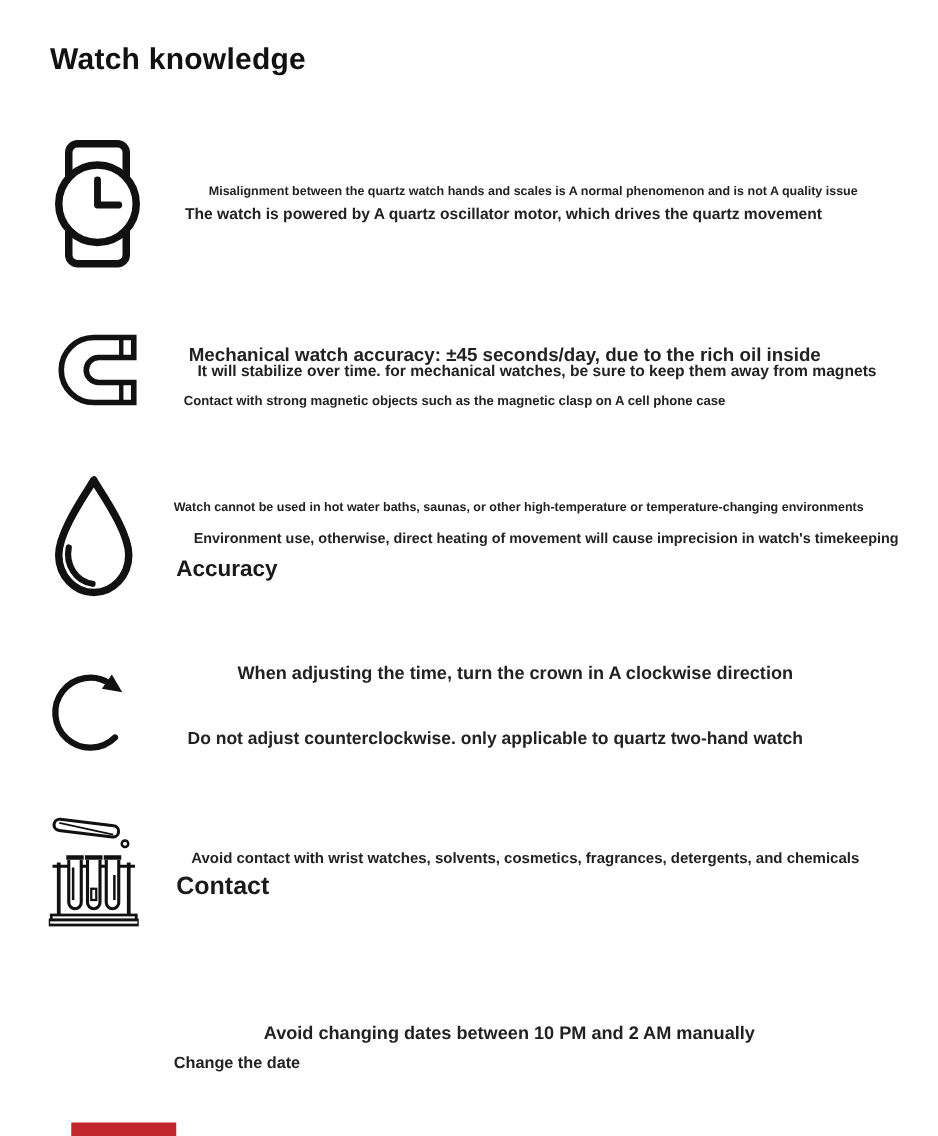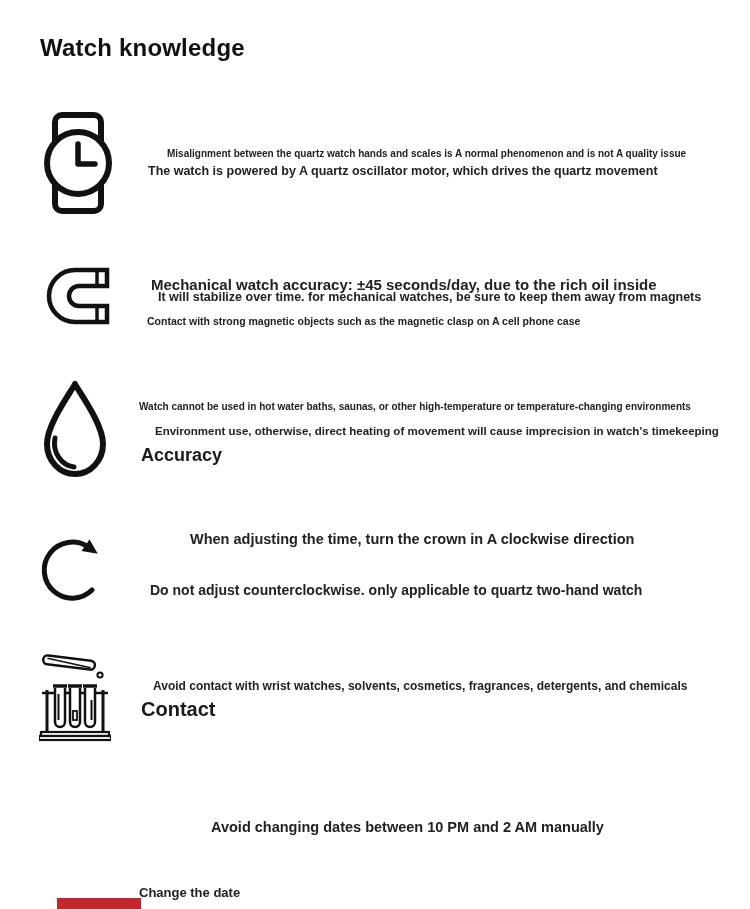--- a/index.html
+++ b/index.html
@@ -46,21 +46,21 @@
   .s4l3 { left: 150px; top: 582px; font-size: 14px; }
 
   
   .icon-tubes   { left: 39px;  top: 648px; }
   .s5l1 { left: 153px; top: 679px; font-size: 12px; }
   .s5h  { left: 141px; top: 698px; font-size: 20px; color: #1a1a1a; }
 
   
   .icon-calendar{ left: 41px;  top: 791px; }
   .s6l1 { left: 211px; top: 819px; font-size: 14.5px; }
-  .s6l2 { left: 139px; top: 885px; font-size: 13px; }
+  .s6l2 { left: 139px; top: 842px; font-size: 13px; }
 
   .red-bar {
     position: absolute; left: 57px; top: 898px;
     width: 84px; height: 11px;
     background: #c1272d;
   }
 </style>
 </head>
 <body>
 

